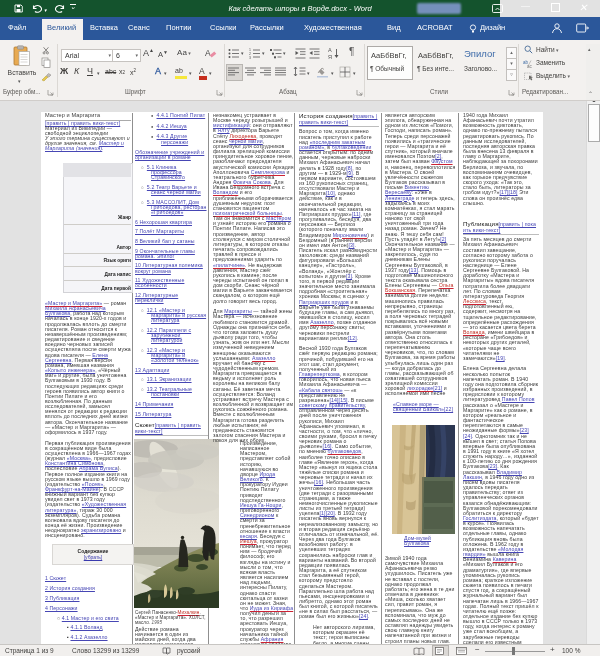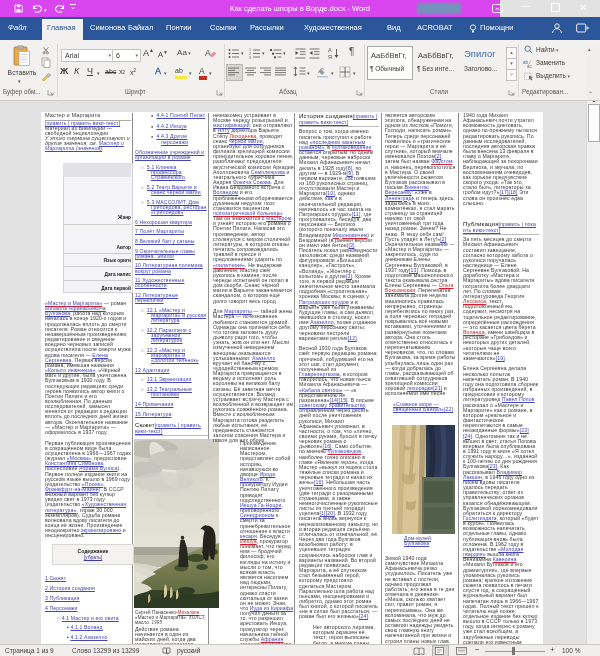--- a/index.html
+++ b/index.html
@@ -1,16 +1,16 @@
 <!DOCTYPE html>
 <html lang="ru"><head><meta charset="utf-8">
 <style>
 html,body{margin:0;padding:0;}
 body{width:600px;height:656px;overflow:hidden;font-family:"Liberation Sans",sans-serif;position:relative;background:#e2e2e2;}
-#titlebar{position:absolute;left:0;top:0;width:500px;height:17px;background:#d946ef;z-index:5;}
+#titlebar{position:absolute;left:0;top:0;width:500px;height:17px;background:#14532d;z-index:5;font-style:italic;}
 #tabs{position:absolute;left:0;top:17px;width:600px;height:23px;background:#2b579a;z-index:5;}
 #ribbon{position:absolute;left:0;top:40px;width:600px;height:60px;background:#f3f1ef;border-bottom:1px solid #d0cdca;z-index:5;}
 #canvas{position:absolute;left:0;top:101px;width:600px;height:543px;background:#e2e2e2;}
 #page{position:absolute;left:41px;top:11px;width:502px;height:532px;background:#ffffff;overflow:hidden;}
 #status{position:absolute;left:0;top:644px;width:600px;height:12px;background:#f1efed;border-top:1px solid #c8c6c3;z-index:6;}
 #vsb{position:absolute;left:586px;top:0px;width:14px;height:543px;background:#f0f0f0;border-left:1px solid #dadada;}
 .tabt{position:absolute;top:6px;color:#fff;font-size:7.5px;white-space:nowrap;}
 .grp{position:absolute;color:#5d5b58;font-size:6.3px;white-space:nowrap;}
 .gsep{position:absolute;top:4px;height:53px;width:1px;background:#dbd8d4;}
 .cbox{position:absolute;background:#fff;border:1px solid #c6c3c0;font-size:7px;color:#333;white-space:nowrap;}
@@ -52,36 +52,36 @@
   <div class="icn" style="left:417px;top:3px;width:44px;height:11px;background:#7590bb;border-radius:2px;filter:blur(1px);"></div>
   <svg class="icn" style="left:492px;top:4px;" width="11" height="9" viewBox="0 0 11 9">
       <rect x="0.5" y="0.5" width="10" height="8" rx="1" fill="none" stroke="#fff" stroke-width="0.9"></rect>
       <path d="M3.5 6l2-2 2 2" fill="none" stroke="#fff" stroke-width="0.9"></path>
     </svg>
   <div class="icn" style="left:521px;top:1px;color:#fff;font-size:9px;">—</div>
   <div class="icn" style="left:551px;top:3px;width:7px;height:7px;border:1px solid #fff;"></div>
   <div class="icn" style="left:579px;top:2px;color:#fff;font-size:10px;font-weight:400;">✕</div>
 </div>
 <div id="tabs">
-  <div class="tabt" style="left:8px;font-style:italic;">Файл</div>
+  <div class="tabt" style="left:8px;">Файл</div>
   <div class="icn" style="left:42px;top:2px;width:41px;height:21px;background:#f3f1ef;"></div>
-  <div class="tabt" style="left:47px;color:#2b579a;">Главная</div>
-  <div class="tabt" style="left:90px;">Симонова</div>
-  <div class="tabt" style="left:128px;">Байкал</div>
+  <div class="tabt" style="left:47px;color:#2b579a;">Великий</div>
+  <div class="tabt" style="left:90px;">Вставка</div>
+  <div class="tabt" style="left:128px;">Сеанс</div>
   <div class="tabt" style="left:166px;">Понтии</div>
   <div class="tabt" style="left:210px;">Ссылки</div>
   <div class="tabt" style="left:250px;">Рассылки</div>
   <div class="tabt" style="left:304px;">Художественная</div>
   <div class="tabt" style="left:387px;">Вид</div>
   <div class="tabt" style="left:417px;">ACROBAT</div>
   <svg class="icn" style="left:469px;top:7px;" width="8" height="10" viewBox="0 0 8 10">
       <circle cx="4" cy="3.5" r="2.6" fill="none" stroke="#fff" stroke-width="0.9"></circle>
       <path d="M3 6.5h2v2h-2z" fill="#fff"></path>
     </svg>
-  <div class="tabt" style="left:480px;">Помощни</div>
+  <div class="tabt" style="left:480px;">Дизайн</div>
   <svg class="icn" style="left:551px;top:5px;" width="12" height="12" viewBox="0 0 12 12">
       <circle cx="6" cy="4" r="2.2" fill="none" stroke="#fff" stroke-width="0.9"></circle>
       <path d="M1.5 11c0.5-3 2.3-4.3 4.5-4.3s4 1.3 4.5 4.3" fill="none" stroke="#fff" stroke-width="0.9"></path>
     </svg>
   <svg class="icn" style="left:576px;top:5px;" width="13" height="12" viewBox="0 0 13 12">
       <rect x="0.7" y="2" width="9" height="8" rx="1" fill="none" stroke="#fff" stroke-width="0.9"></rect>
       <path d="M10 6h2.3M11 4.5l1.5 1.5-1.5 1.5" fill="none" stroke="#fff" stroke-width="0.9"></path>
     </svg>
 </div>
 <div id="ribbon">

